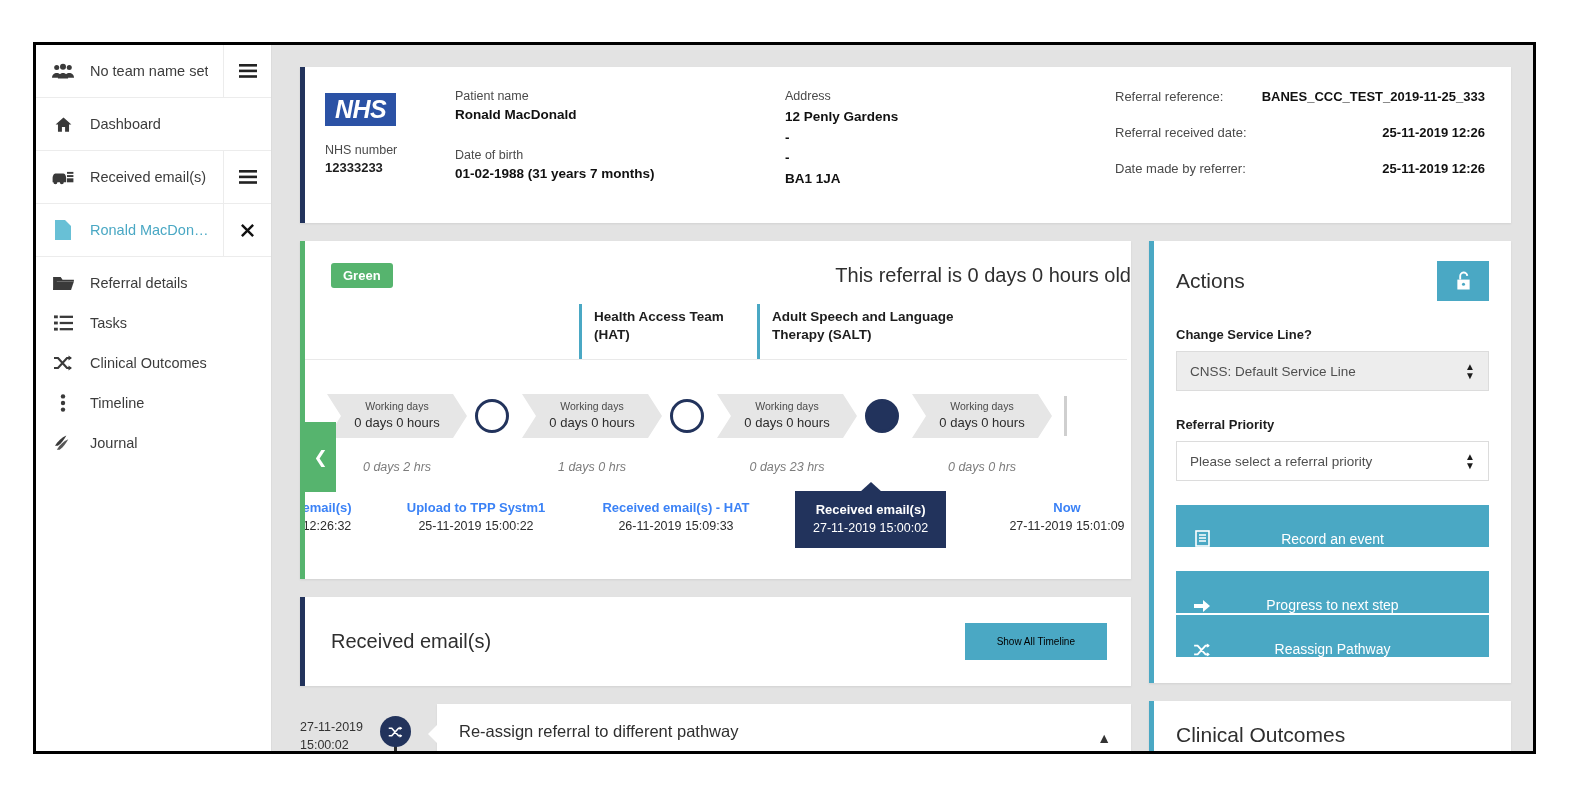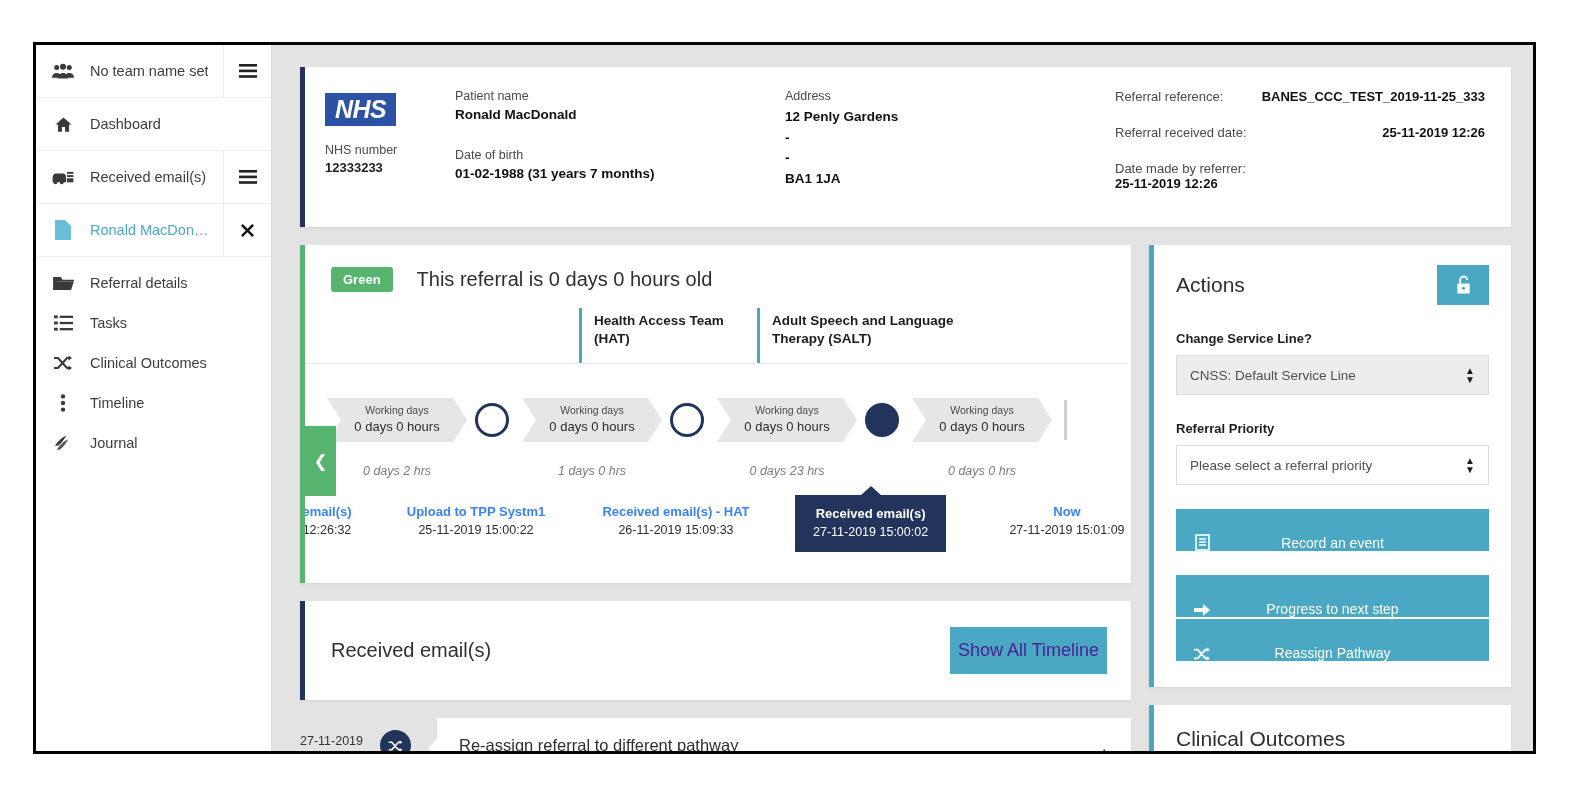--- a/index.html
+++ b/index.html
@@ -117,31 +117,31 @@
   .ph-col-name { flex: 0 0 330px; }
   .ph-col-addr { flex: 0 0 330px; }
   .ph-col-ref  { flex: 1 1 auto; }
 
   .fld { margin-bottom: 18px; }
   .fld-lab { font-size: 12.5px; color: #4a4a4a; }
   .fld-val { font-size: 13.5px; color: #111; font-weight: bold; margin-top: 4px; }
   .addr-line { font-size: 13.5px; color: #111; font-weight: bold; line-height: 1.52; }
 
   .refrow { display: flex; justify-content: space-between; align-items: baseline; margin-bottom: 21px; }
-  .refrow:last-child { margin-bottom: 12px; flex-direction: column; }
+  .refrow:last-child { margin-bottom: 12px; }
   .ref-lab { font-size: 13px; color: #4a4a4a; }
   .ref-val { font-size: 13px; color: #111; font-weight: bold; }
 
   
   #referral-timeline {
     padding: 0 0 0 0;
     margin-bottom: 18px;
     overflow: hidden;
   }
-  .rt-top { display: flex; align-items: center; gap: 24px; padding: 22px 0 16px 26px; }
+  .rt-top { display: flex; align-items: center; gap: 24px; padding: 22px 0 16px 26px; justify-content: space-between; }
   .badge-green {
     background: #56b46e; color: #fff;
     font-size: 13px; font-weight: bold;
     padding: 5px 12px; border-radius: 3px;
   }
   .rt-age { font-size: 20px; color: #2f2f2f; }
 
   .rt-scroller { position: relative; height: 275px; }
   .rt-inner { position: absolute; left: -118px; top: 0; width: 940px; }
 
@@ -204,23 +204,23 @@
   }
 
   
   #subheader-card {
     display: flex; align-items: center; justify-content: space-between;
     padding: 26px 24px 26px 26px;
     margin-bottom: 18px;
   }
   .sub-title { font-size: 20px; color: #2f2f2f; }
   .btn-teal {
-    background: #4aa8c4; color: #4c1d95;
-    border: none; font-size: 18px;
-    padding: 13px 8px; cursor: pointer;
+    background: #4aa8c4; color: #000000;
+    border: none; font-size: 10px;
+    padding: 13px 32px; cursor: pointer;
     font-family: "Liberation Sans", sans-serif;
   }
 
   
   #event-list { position: relative; padding-left: 100px; }
   .ev { position: relative; display: flex; }
   .ev-time {
     position: absolute; left: -100px; top: 14px;
     width: 78px; text-align: left;
     font-size: 12.5px; color: #333; line-height: 1.45;

